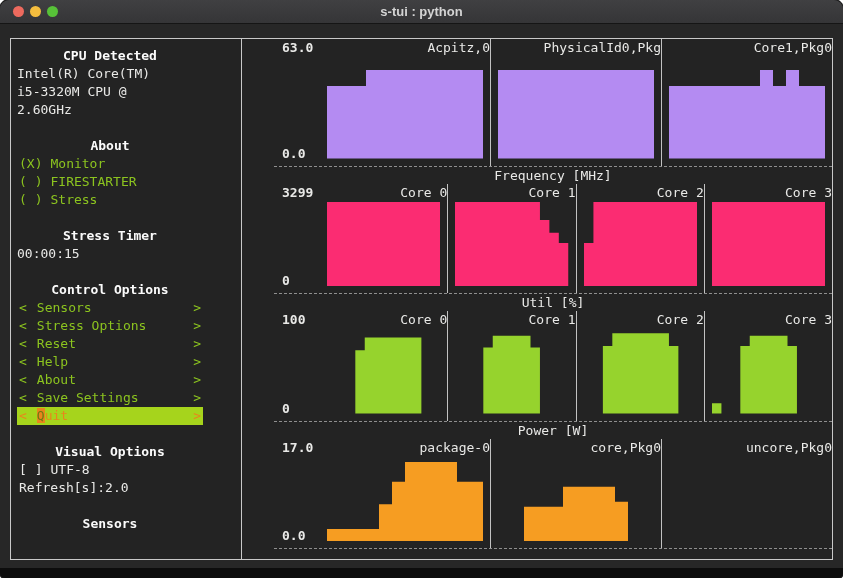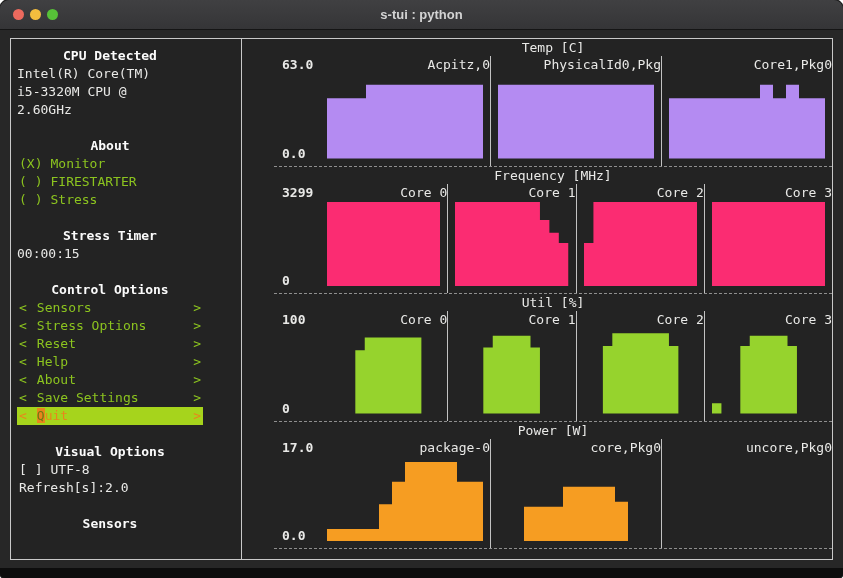--- a/index.html
+++ b/index.html
@@ -5,21 +5,21 @@
   * { margin:0; padding:0; box-sizing:border-box; }
   html,body { background:#ffffff; }
   body { font-family:"DejaVu Sans Mono","Liberation Mono",monospace; }
 
   .window {
     position:relative; width:843px; height:578px;
     background:#272727; border-radius:9px 9px 5px 5px; overflow:hidden;
     box-shadow:0 0 0 1px #1a1a1a;
   }
   .titlebar {
-    height:30px; background:linear-gradient(#404042,#353537);
+    height:24px; background:linear-gradient(#404042,#353537);
     border-bottom:1px solid #151515;
     display:flex; align-items:center; justify-content:center; position:relative;
   }
   .titlebar-title {
     color:#d4d4d4; font-size:13px; font-weight:bold;
     font-family:"Liberation Sans","DejaVu Sans",sans-serif;
   }
   .lights { position:absolute; left:13px; top:0; height:100%; display:flex; align-items:center; gap:6px; }
   .light { width:11px; height:11px; border-radius:50%; }
 
@@ -133,21 +133,20 @@
       <div class="row">Refresh[s]:2.0</div>
       <div class="sb-gap"></div>
 
       <div class="sb-h">Sensors</div>
     </div>
 
     <div class="vdiv"></div>
 
     <div class="charts">
   <div class="section">
-    <div class="sec-title">Temp [C]</div>
     <div class="sec-body">
       <div class="axis">
         <span class="axis-max">63.0</span>
         <span class="axis-min">0.0</span>
       </div>
       <div class="cols">
               <div class="col">
                 <div class="col-label">Acpitz,0</div>
                 <div class="graph-wrap">
                   <svg viewBox="0 0 1000 1000" preserveAspectRatio="none">

